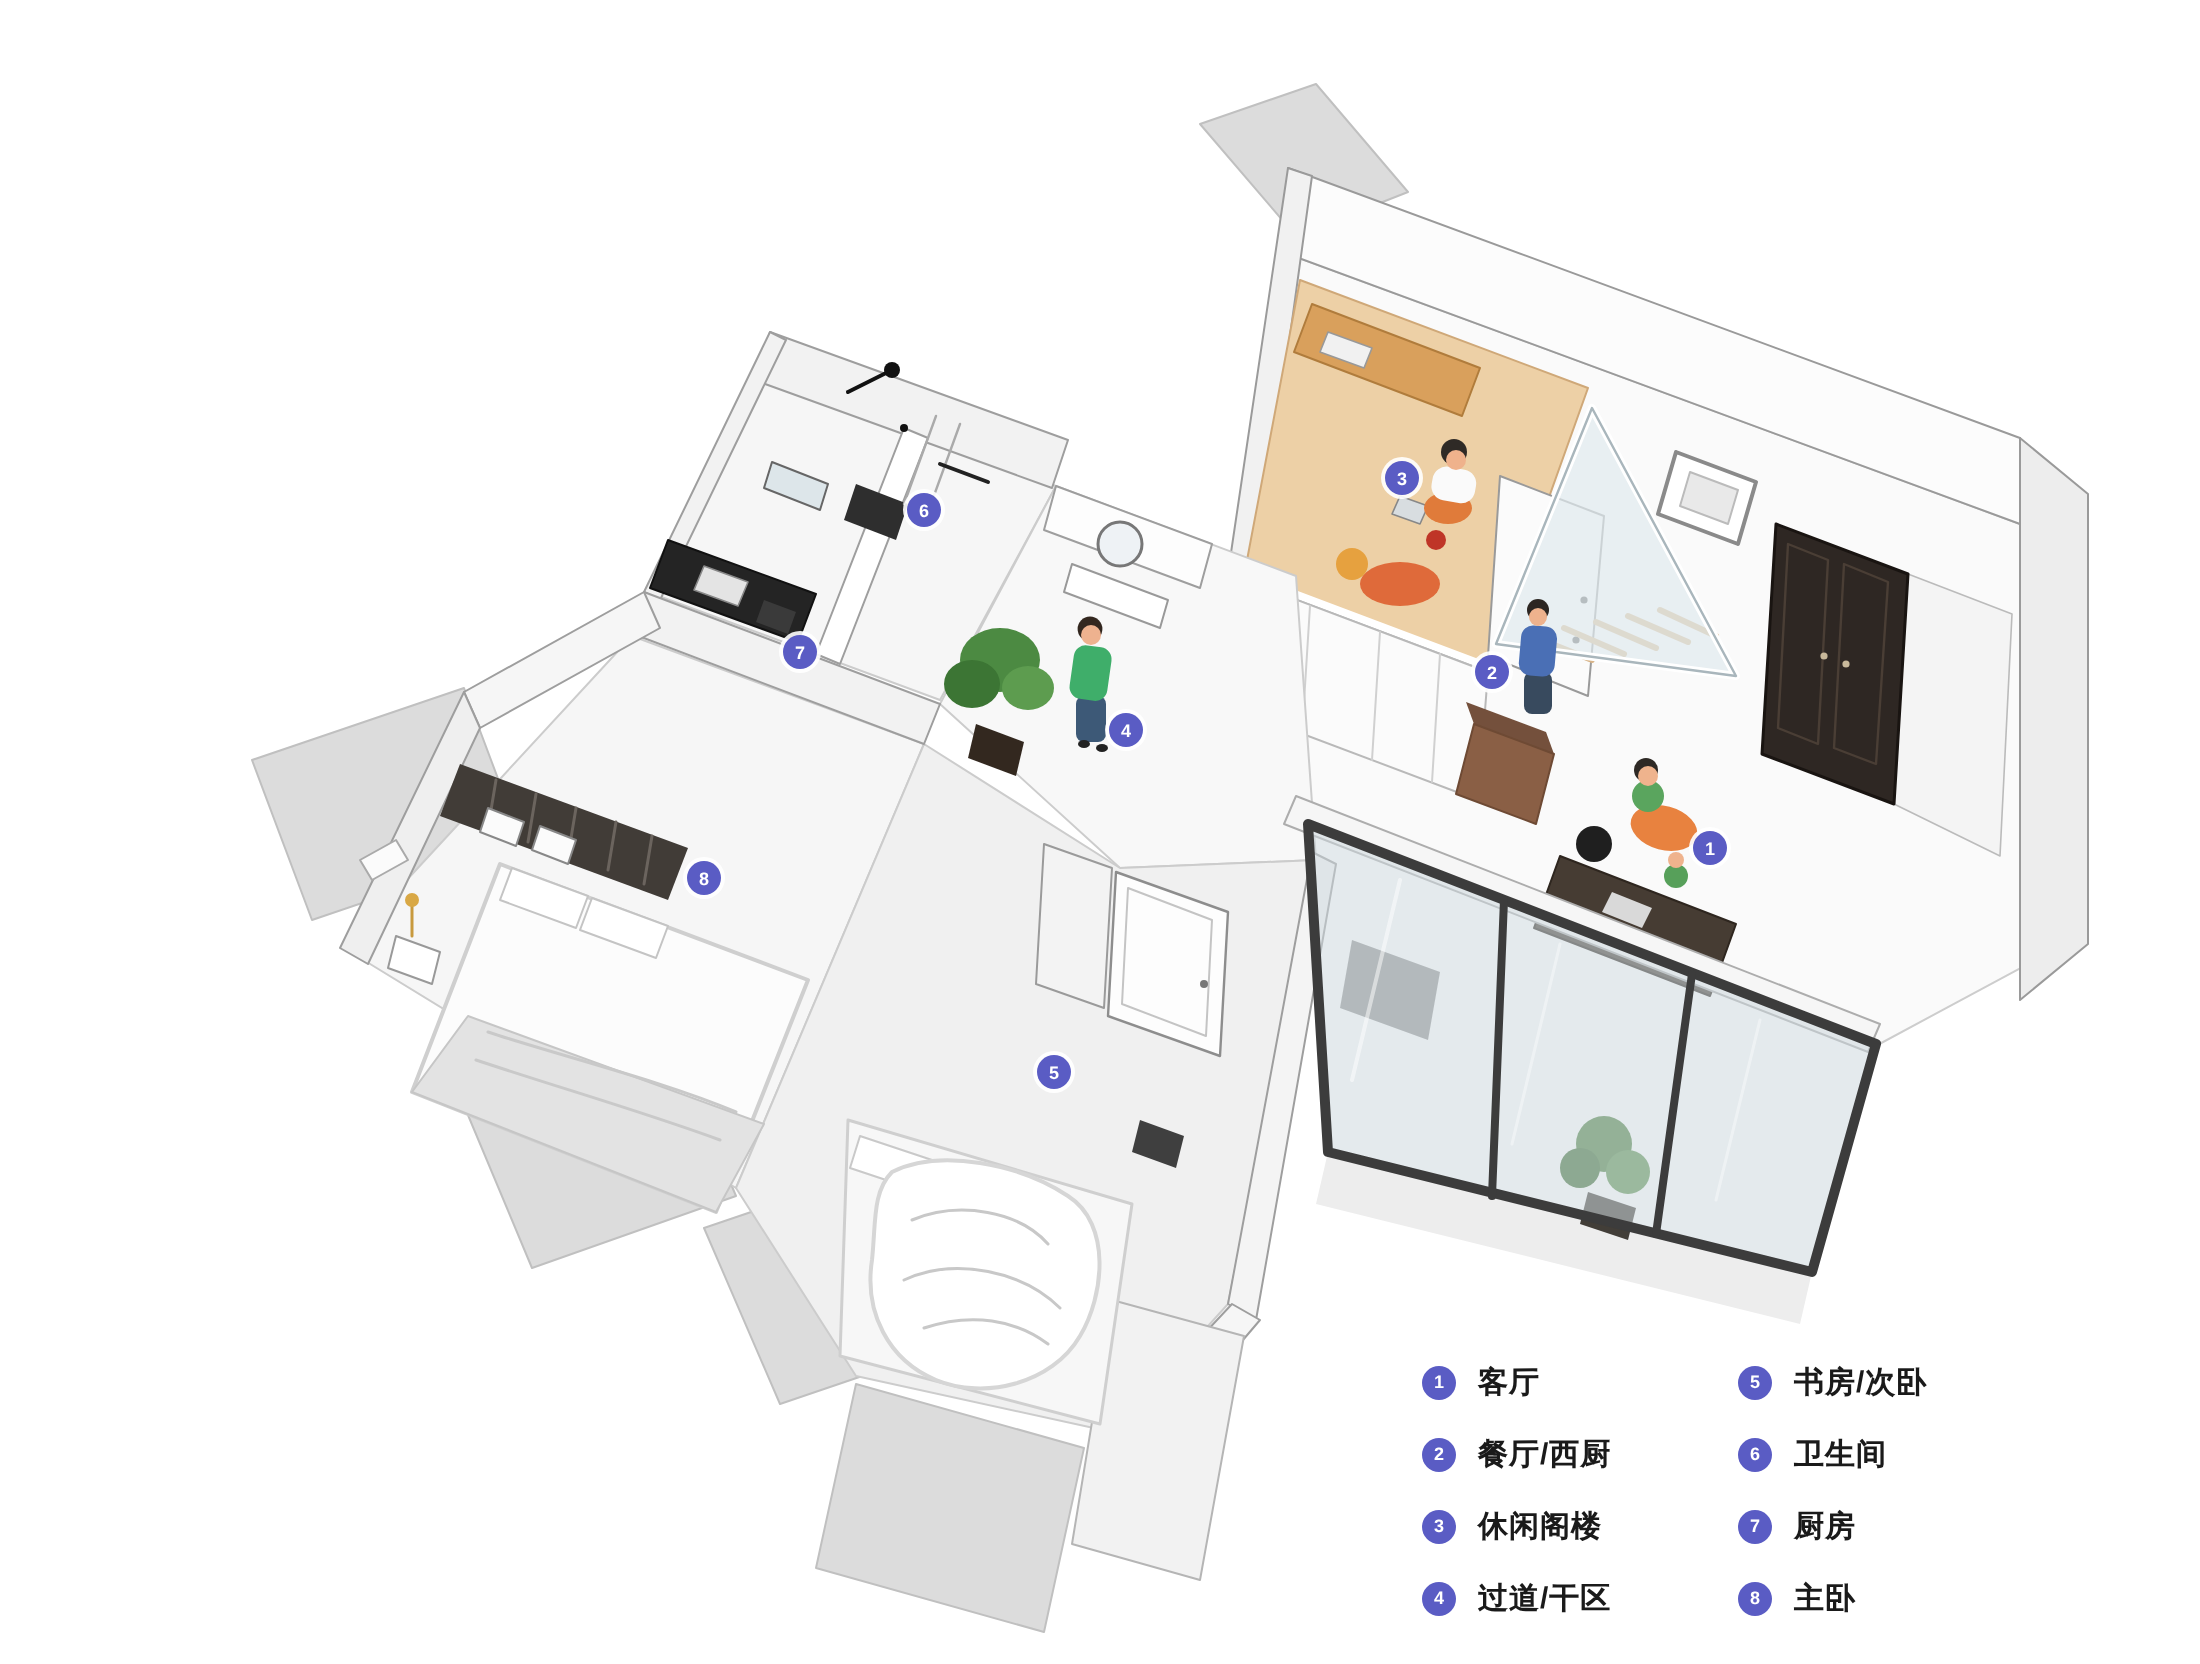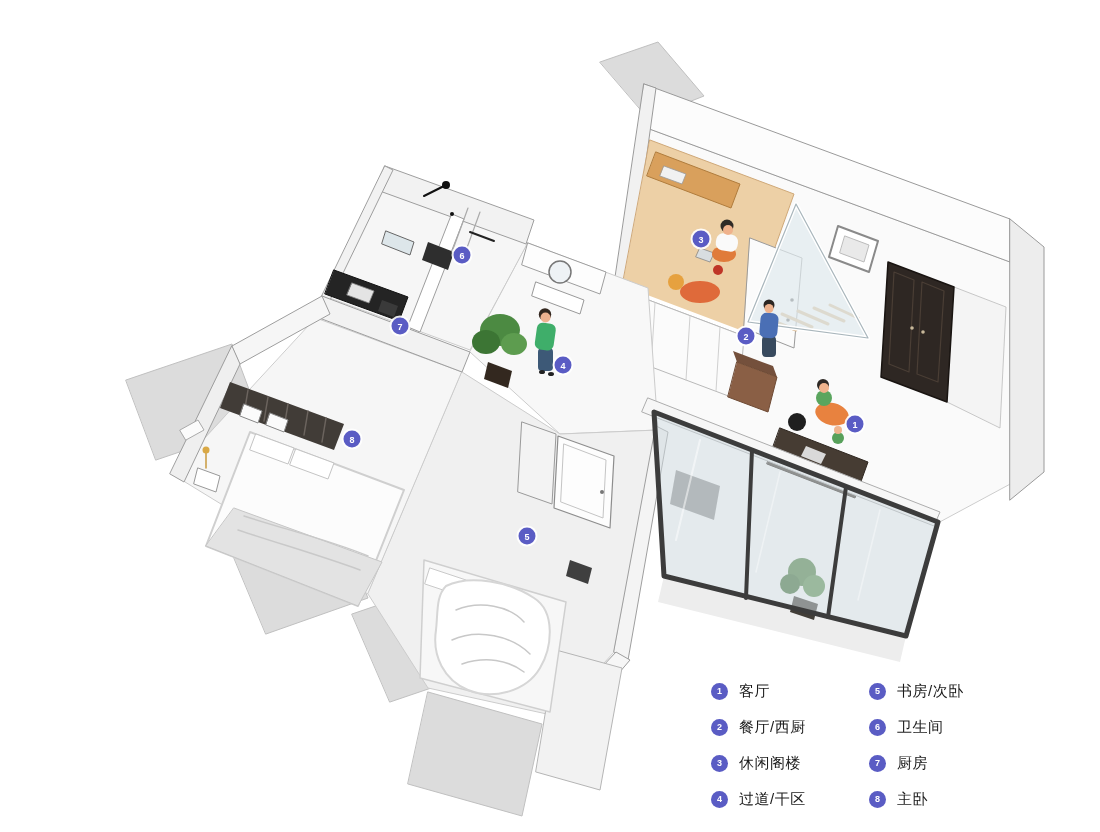--- a/index.html
+++ b/index.html
@@ -13,21 +13,21 @@
     background:var(--marker,#5a5cc4);color:var(--marker_text,#fff);
     font-size:9px;font-weight:bold;display:flex;align-items:center;justify-content:center;
     transform:translate(-50%,-50%);box-shadow:0 0 0 2px rgba(255,255,255,.9);z-index:5;}
 
   .legend{position:absolute;left:711px;top:681px;display:flex;gap:38px;z-index:6;}
   .legend-col{display:flex;flex-direction:column;row-gap:16px;width:120px;}
   .legend-item{display:flex;align-items:center;gap:11px;height:20px;}
   .legend-dot{width:17px;height:17px;border-radius:50%;flex:0 0 17px;
     background:var(--marker,#5a5cc4);color:var(--marker_text,#fff);
     font-size:9px;font-weight:bold;display:flex;align-items:center;justify-content:center;}
-  .legend-label{font-size:15px;font-weight:400;color:var(--legend_text,#1a1a1a);letter-spacing:.5px;white-space:nowrap;}
+  .legend-label{font-size:15px;font-weight:700;color:var(--legend_text,#1a1a1a);letter-spacing:.5px;white-space:nowrap;}
 </style>
 </head>
 <body>
 
 <div class="stage">
 
   <svg width="1100" height="832" viewBox="0 0 1100 832">
 
     <g fill="#dcdcdc" stroke="#c0c0c0" stroke-width="1">
       <polygon points="600,62 658,42 704,96 648,118"></polygon>

